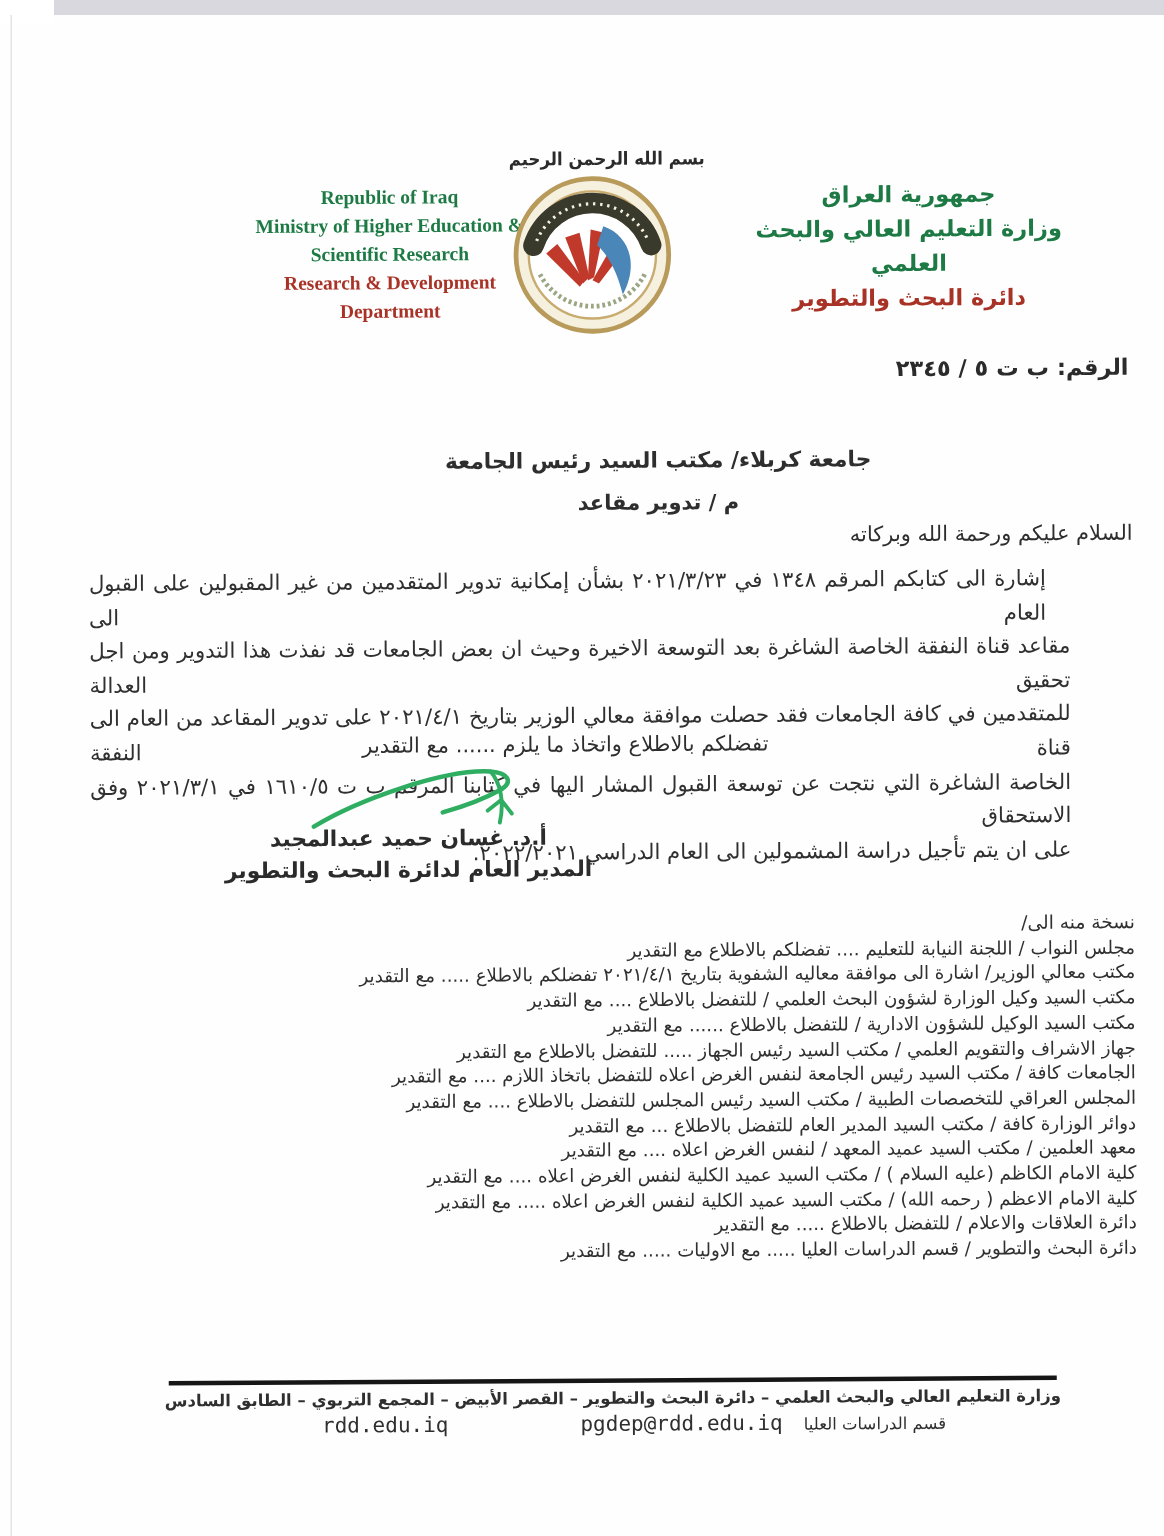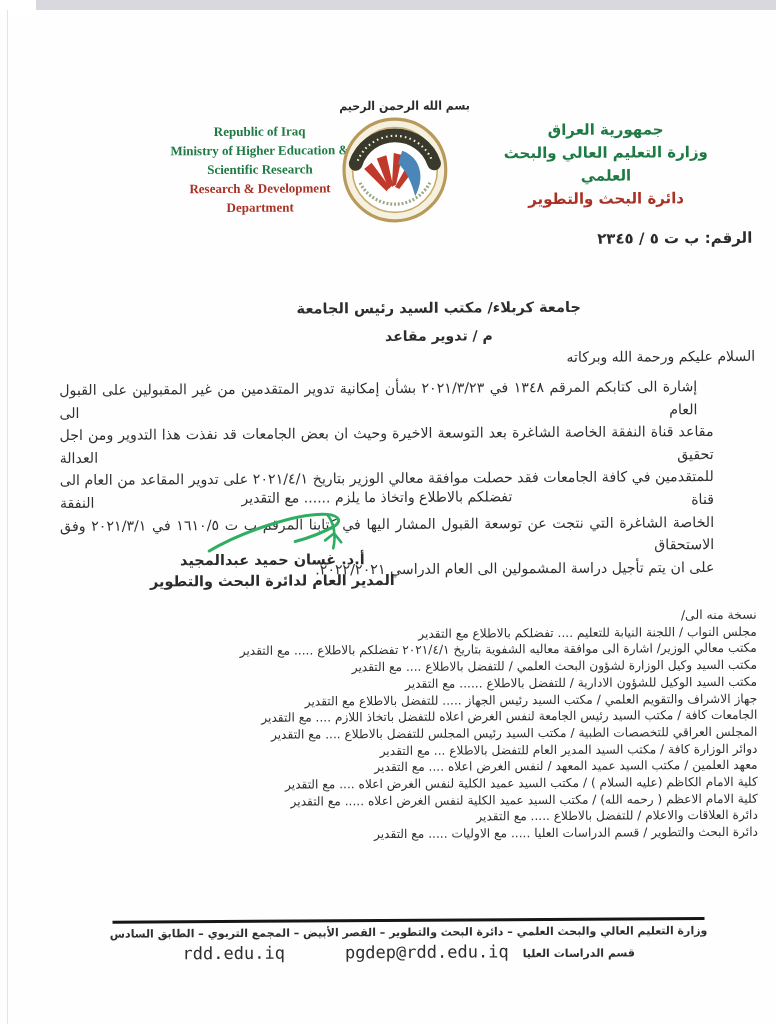--- a/index.html
+++ b/index.html
@@ -18,21 +18,21 @@
   .lh-bismillah{position:absolute;left:322px;top:99px;width:170px;text-align:center;
                 font-size:12px;font-weight:bold;color:#2b2b2b;direction:rtl;transform:scaleX(.92);}
   .lh-logo{position:absolute;left:344px;top:117px;width:106px;height:106px;}
   .lh-arabic{position:absolute;left:488px;top:120px;width:240px;text-align:center;direction:rtl;
              font-weight:bold;font-size:15px;line-height:23px;}
   .lh-arabic .grn{color:#1e7a44;}
   .lh-arabic .red{color:#a93226;}
 
   
   .ref{position:absolute;right:22px;top:231px;text-align:right;direction:rtl;
-       font-weight:bold;font-size:15px;line-height:18px;color:#2b2b2b;}
+       font-weight:bold;font-size:15px;line-height:33px;color:#2b2b2b;}
 
   
   .to-line{position:absolute;left:104px;right:0;top:300px;text-align:center;direction:rtl;
            font-weight:bold;font-size:14.5px;color:#2e2e2e;}
   .subject-line{position:absolute;left:104px;right:0;top:328px;text-align:center;direction:rtl;
                 font-weight:bold;font-size:14px;color:#2e2e2e;}
   .greeting{position:absolute;right:20px;top:350px;direction:rtl;font-size:14px;color:#2e2e2e;}
 
   
   .body-text{position:absolute;left:60px;right:62px;top:377px;direction:rtl;
@@ -57,22 +57,22 @@
   .cc-title{font-size:12.4px;}
   .cc-line{white-space:nowrap;}
 
   
   .footer-rule{position:absolute;left:110px;right:74px;top:919px;height:3px;background:#161616;}
   .footer-addr{position:absolute;left:100px;right:64px;top:926px;text-align:center;direction:rtl;
                font-weight:bold;font-size:11px;color:#2f2f2f;}
   .footer-contact{position:absolute;left:110px;right:74px;top:942px;direction:rtl;
                   display:flex;justify-content:center;align-items:baseline;column-gap:14px;
                   font-size:11px;color:#2f2f2f;}
-  .footer-dept{font-weight:bold;text-align:right;}
-  .footer-mono{font-family:"DejaVu Sans Mono",monospace;font-size:17px;}
+  .footer-dept{font-weight:normal;text-align:right;}
+  .footer-mono{font-family:"DejaVu Sans Mono",monospace;font-size:14px;margin-left:28px;}
   .footer-site{margin-right:46px;}
 </style>
 </head>
 <body>
 
 <div class="page">
   <div class="scan-top"></div>
   <div class="scan-top-notch"></div>
   <div class="scan-left"></div>
 

